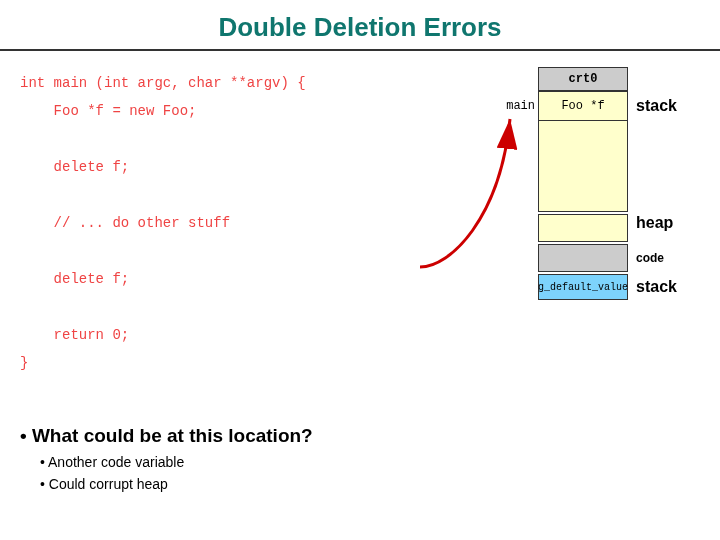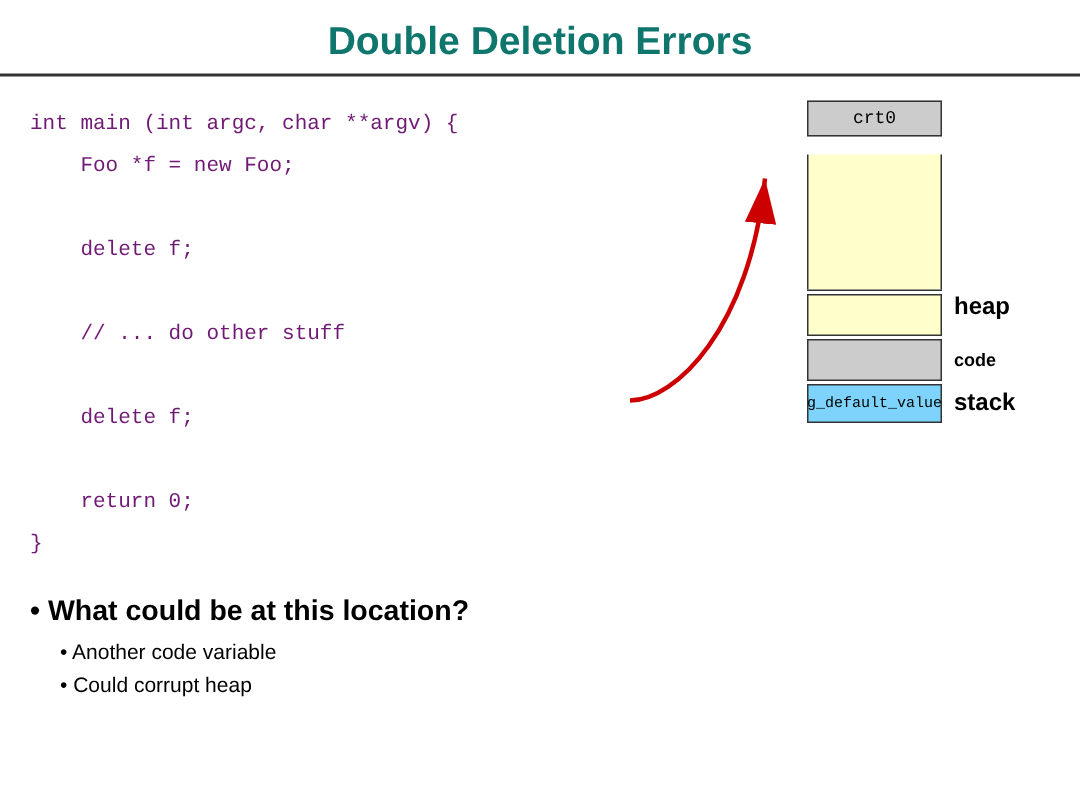--- a/index.html
+++ b/index.html
@@ -43,21 +43,21 @@
     
     .code-section {
       flex: 1;
       padding-top: 10px;
     }
 
     .code-block {
       font-family: 'Courier New', monospace;
       font-size: 14px;
       line-height: 2.0;
-      color: #701a75;
+      color: #ef4444;
     }
 
     .code-line {
       display: block;
       white-space: pre;
     }
 
     
     .bullet-section {
       padding: 8px 20px 4px 20px;
@@ -67,20 +67,21 @@
     }
 
     .bullet-left {
       flex: 1;
     }
 
     .bullet-main {
       font-size: 19px;
       font-weight: bold;
       margin-bottom: 4px;
+      margin-top: 28px;
     }
 
     .bullet-sub {
       font-size: 14px;
       margin-left: 20px;
       line-height: 1.6;
     }
 
     
     .footer {
@@ -144,27 +145,34 @@
         <span class="code-line">&nbsp;</span>
         <span class="code-line">    delete f;</span>
         <span class="code-line">&nbsp;</span>
         <span class="code-line">    return 0;</span>
         <span class="code-line">}</span>
       </div>
     </div>
 
     <div class="mem-diagram-wrapper" style="width:200px; padding-top:8px; position:relative;">
 
-      <div style="display:flex; align-items:flex-end; margin-bottom:12px;">
+      <div style="display:flex; align-items:flex-end; margin-bottom:0;font-weight:bold;">
         <div style="width:38px;"></div>
         <div class="mem-cell" style="background:#ccc; height:24px;">
           <span>crt0</span>
         </div>
       </div>
 
+      <div style="display:flex; align-items:center; margin-bottom:0;">
+        <div style="width:38px; font-family:Courier New,monospace; font-size:12px; text-align:right; padding-right:3px;">main</div>
+        <div class="mem-cell" style="height:30px;">
+          <span>Foo *f</span>
+        </div>
+        <div style="margin-left:8px; font-size:16px; font-weight:bold;">stack</div>
+      </div>
 
       <div style="display:flex; align-items:stretch;">
         <div style="width:38px;"></div>
         <div style="width:90px; height:90px; border-left:1.5px solid #333; border-right:1.5px solid #333; background:#ffffcc;"></div>
       </div>
 
       <div style="display:flex;">
         <div style="width:38px;"></div>
         <div style="width:90px; border-bottom:1.5px solid #333;"></div>
       </div>

